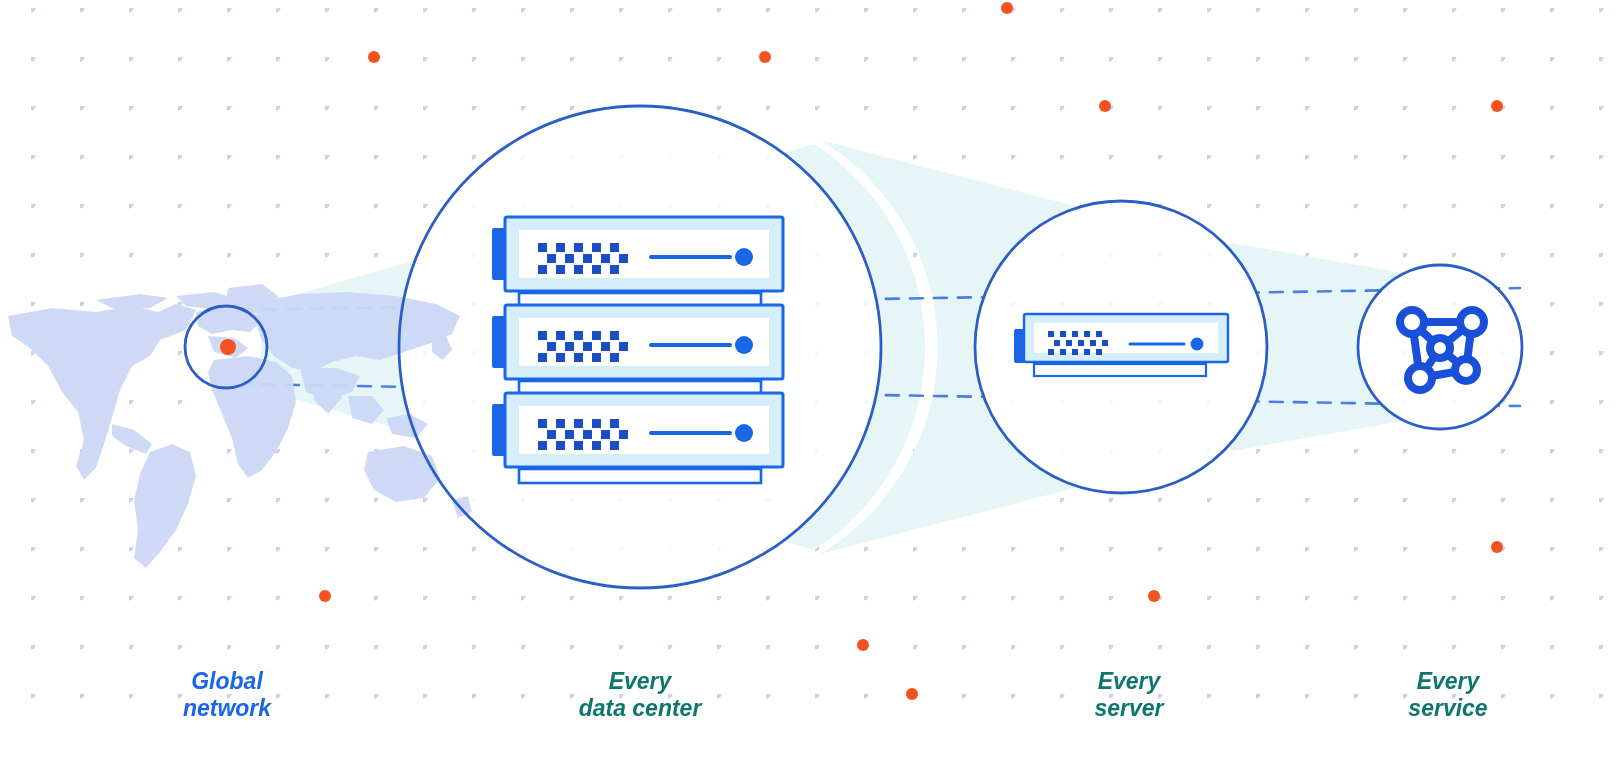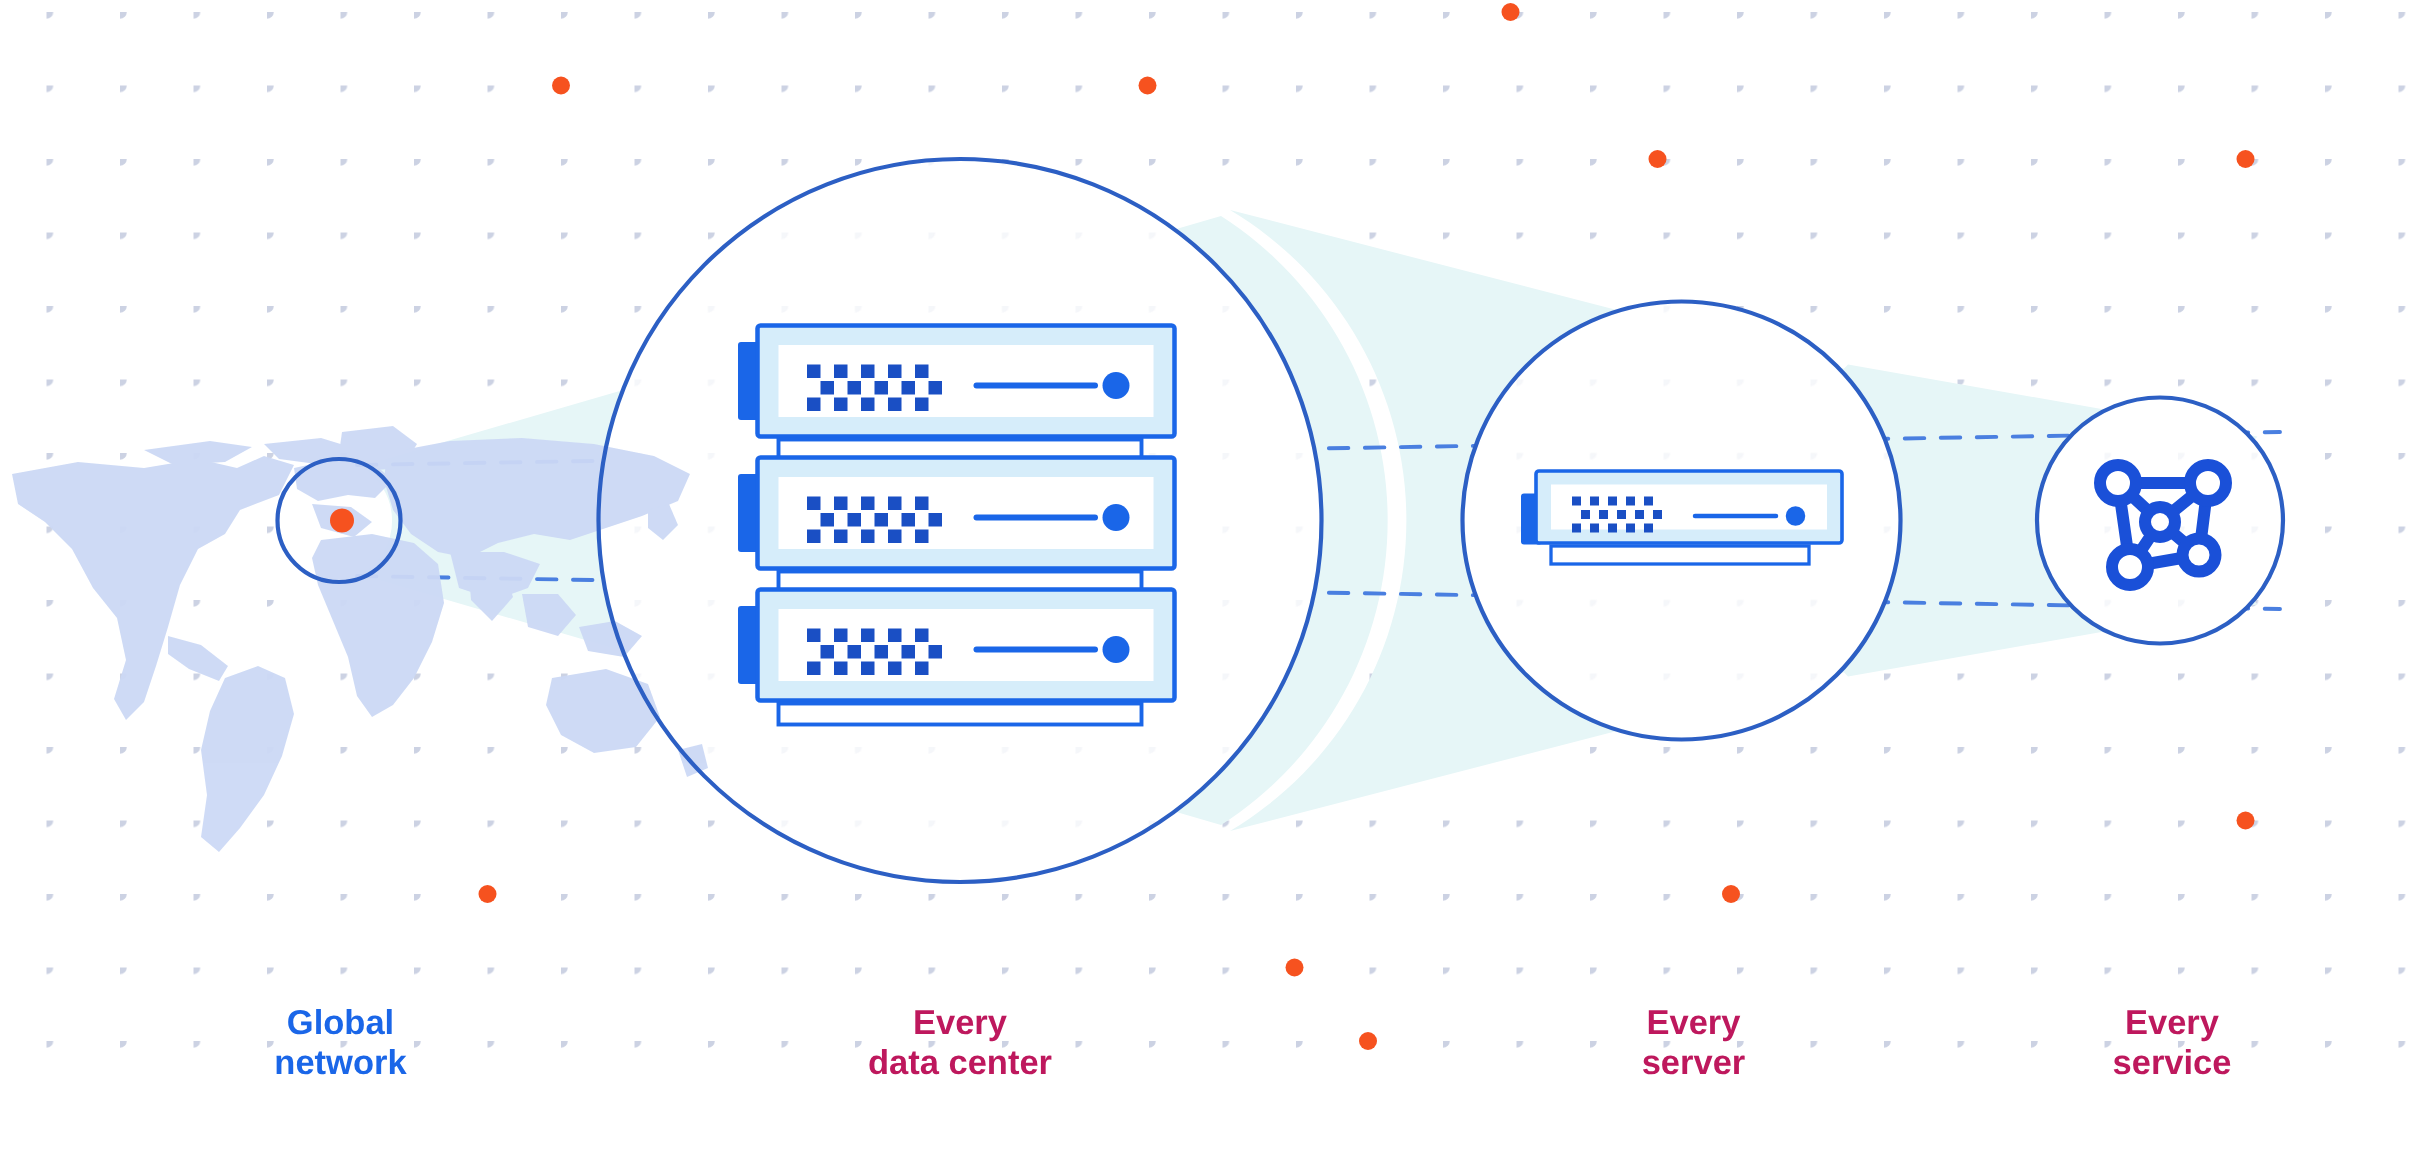--- a/index.html
+++ b/index.html
@@ -10,20 +10,21 @@
   }
   body {
     font-family: "Liberation Sans", sans-serif;
   }
   #stage {
     position: relative;
     width: 1620px;
     height: 736px;
     overflow: hidden;
     background: #ffffff;
+    font-style: italic;
   }
   #diagram {
     position: absolute;
     left: 0;
     top: 0;
     width: 1620px;
     height: 782px;
     display: block;
   }
   .label-layer {
@@ -34,21 +35,21 @@
     height: 782px;
     pointer-events: none;
   }
   .stage-label {
     position: absolute;
     text-align: center;
     font-family: "Liberation Sans", sans-serif;
     font-size: 23px;
     line-height: 27px;
     font-weight: 700;
-    color: #be185d;
+    color: #0f766e;
     white-space: pre-line;
     pointer-events: auto;
   }
   .stage-label.accent {
     color: #1a66e8;
   }
 </style>
 </head>
 <body>
 

